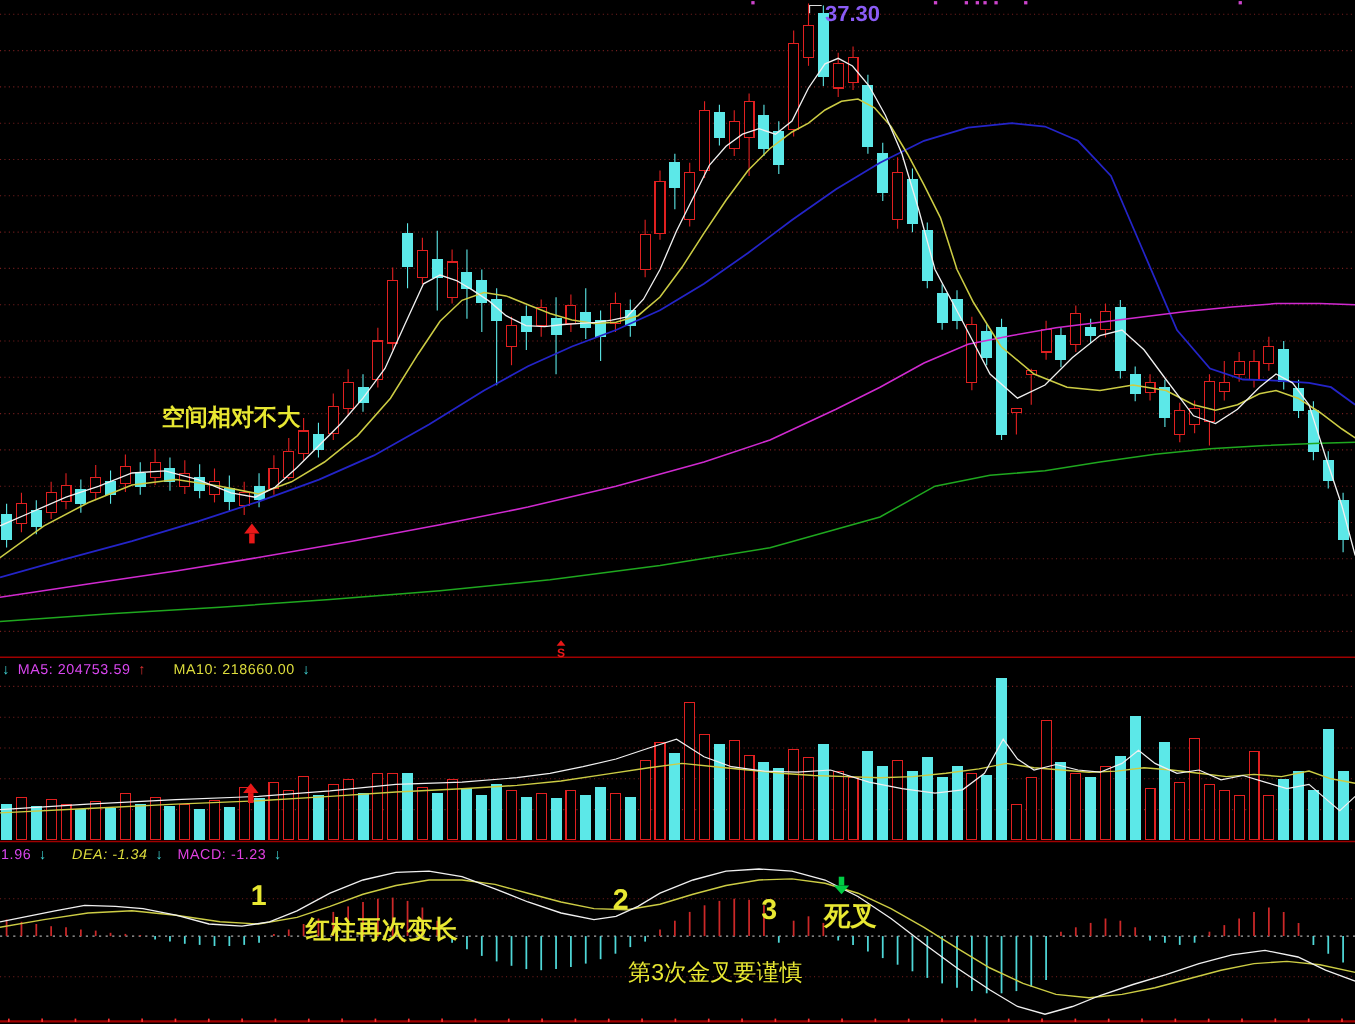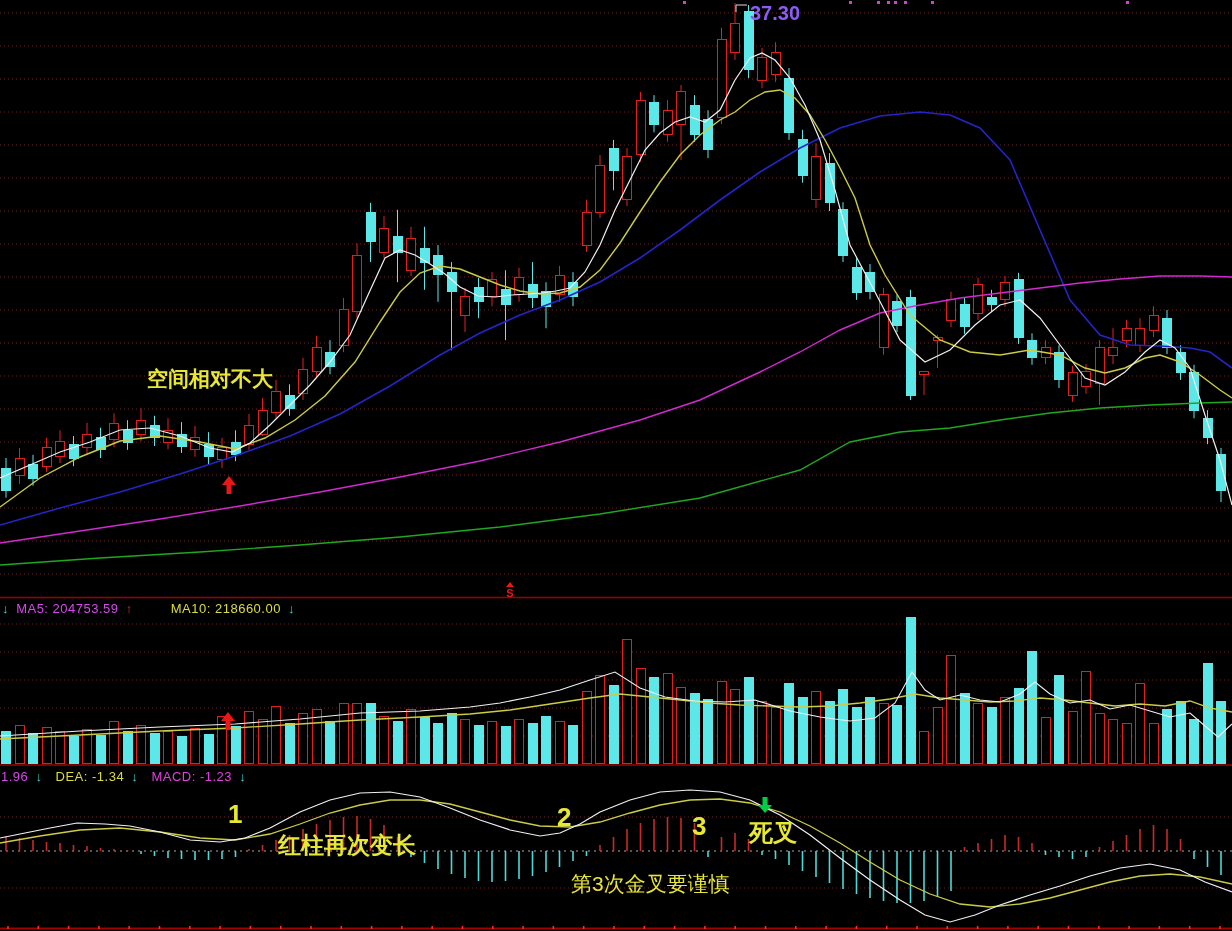--- a/index.html
+++ b/index.html
@@ -484,28 +484,28 @@
       <rect x="894" y="1" width="3" height="3" fill="#cc44cc"></rect>
       <rect x="904" y="1" width="3" height="3" fill="#cc44cc"></rect>
       <rect x="931" y="1" width="3" height="3" fill="#cc44cc"></rect>
       <rect x="1126" y="1" width="3" height="3" fill="#cc44cc"></rect>
     </svg>
 
   <div class="hdr" style="left:2px;top:601px;">
     <span class="c-cyan arr">↓</span>
     <span class="c-white">MA5: 204753.59</span>
     <span class="c-red arr">↑</span>
-    <span class="c-yellow" style="margin-left:19px;padding-left:12px;">MA10: 218660.00</span>
+    <span class="c-yellow" style="margin-left:6px;padding-left:12px;">MA10: 218660.00</span>
     <span class="c-cyan arr">↓</span>
   </div>
 
   <div class="hdr" style="left:1px;top:769px;">
     <span class="c-white">1.96</span>
     <span class="c-cyan arr">↓</span>
-    <span class="c-yellow" style="margin-left:6px;">DEA: -1.34</span>
+    <span class="c-yellow" style="margin-left:16px;font-style:italic;">DEA: -1.34</span>
     <span class="c-cyan arr">↓</span>
     <span class="c-magenta" style="margin-left:6px;">MACD: -1.23</span>
     <span class="c-cyan arr">↓</span>
   </div>
 
   <div class="ann ann-big" style="left:147px;top:365px;">空间相对不大</div>
   <div class="ann ann-peak" style="left:750px;top:2px;">37.30</div>
 
   <div class="ann ann-num" style="left:228px;top:799px;">1</div>
   <div class="ann ann-num" style="left:557px;top:802px;">2</div>

